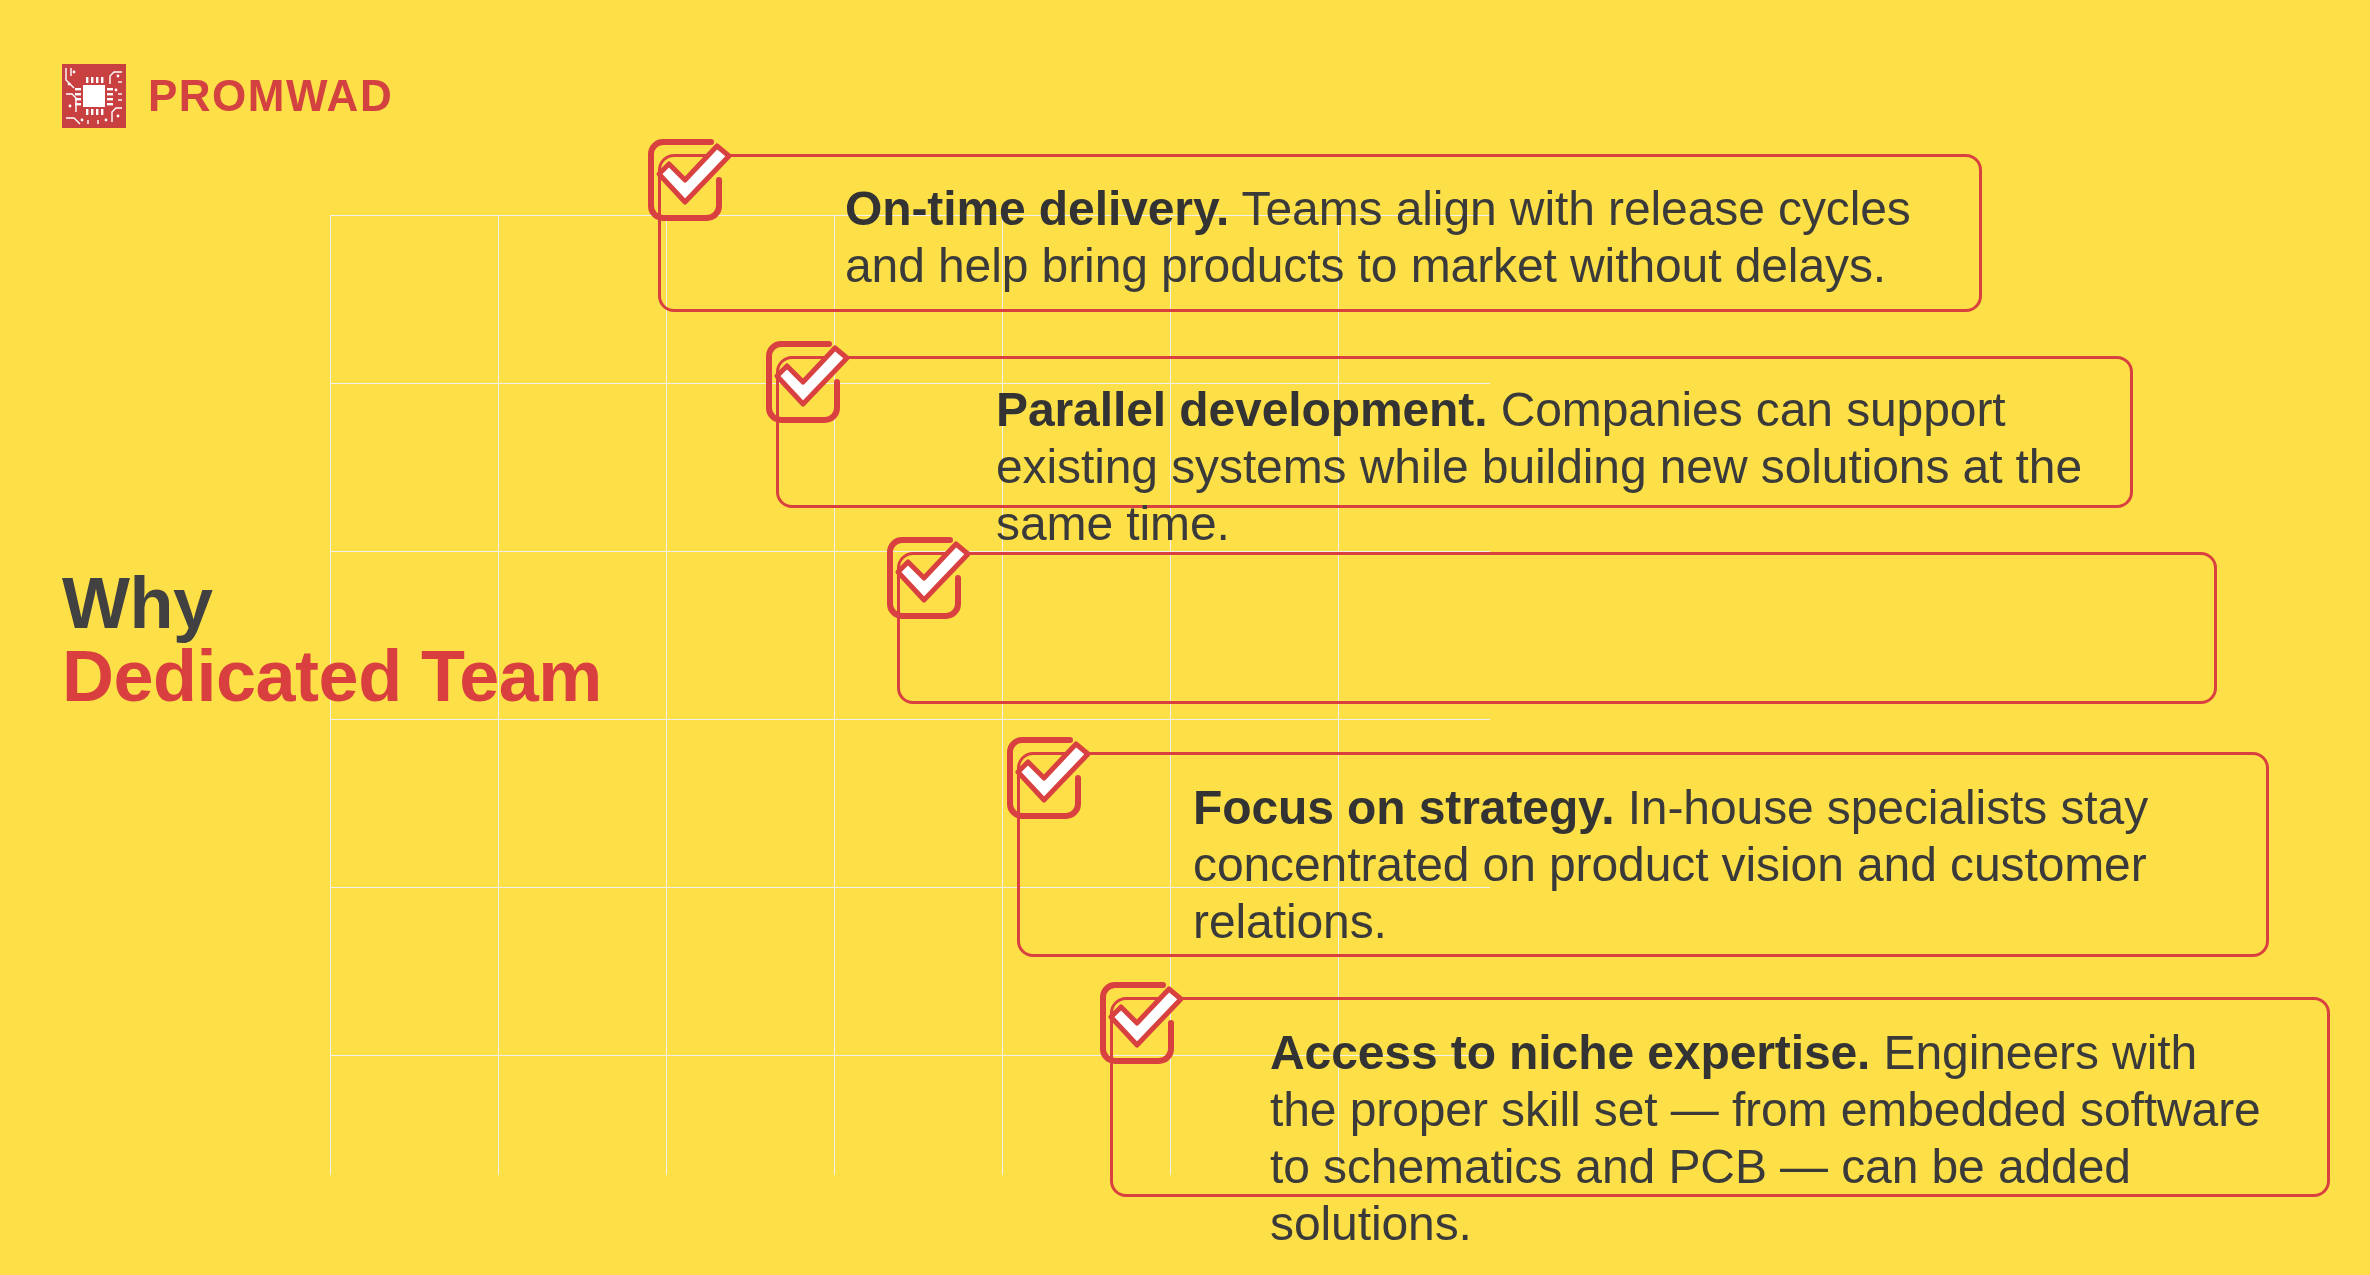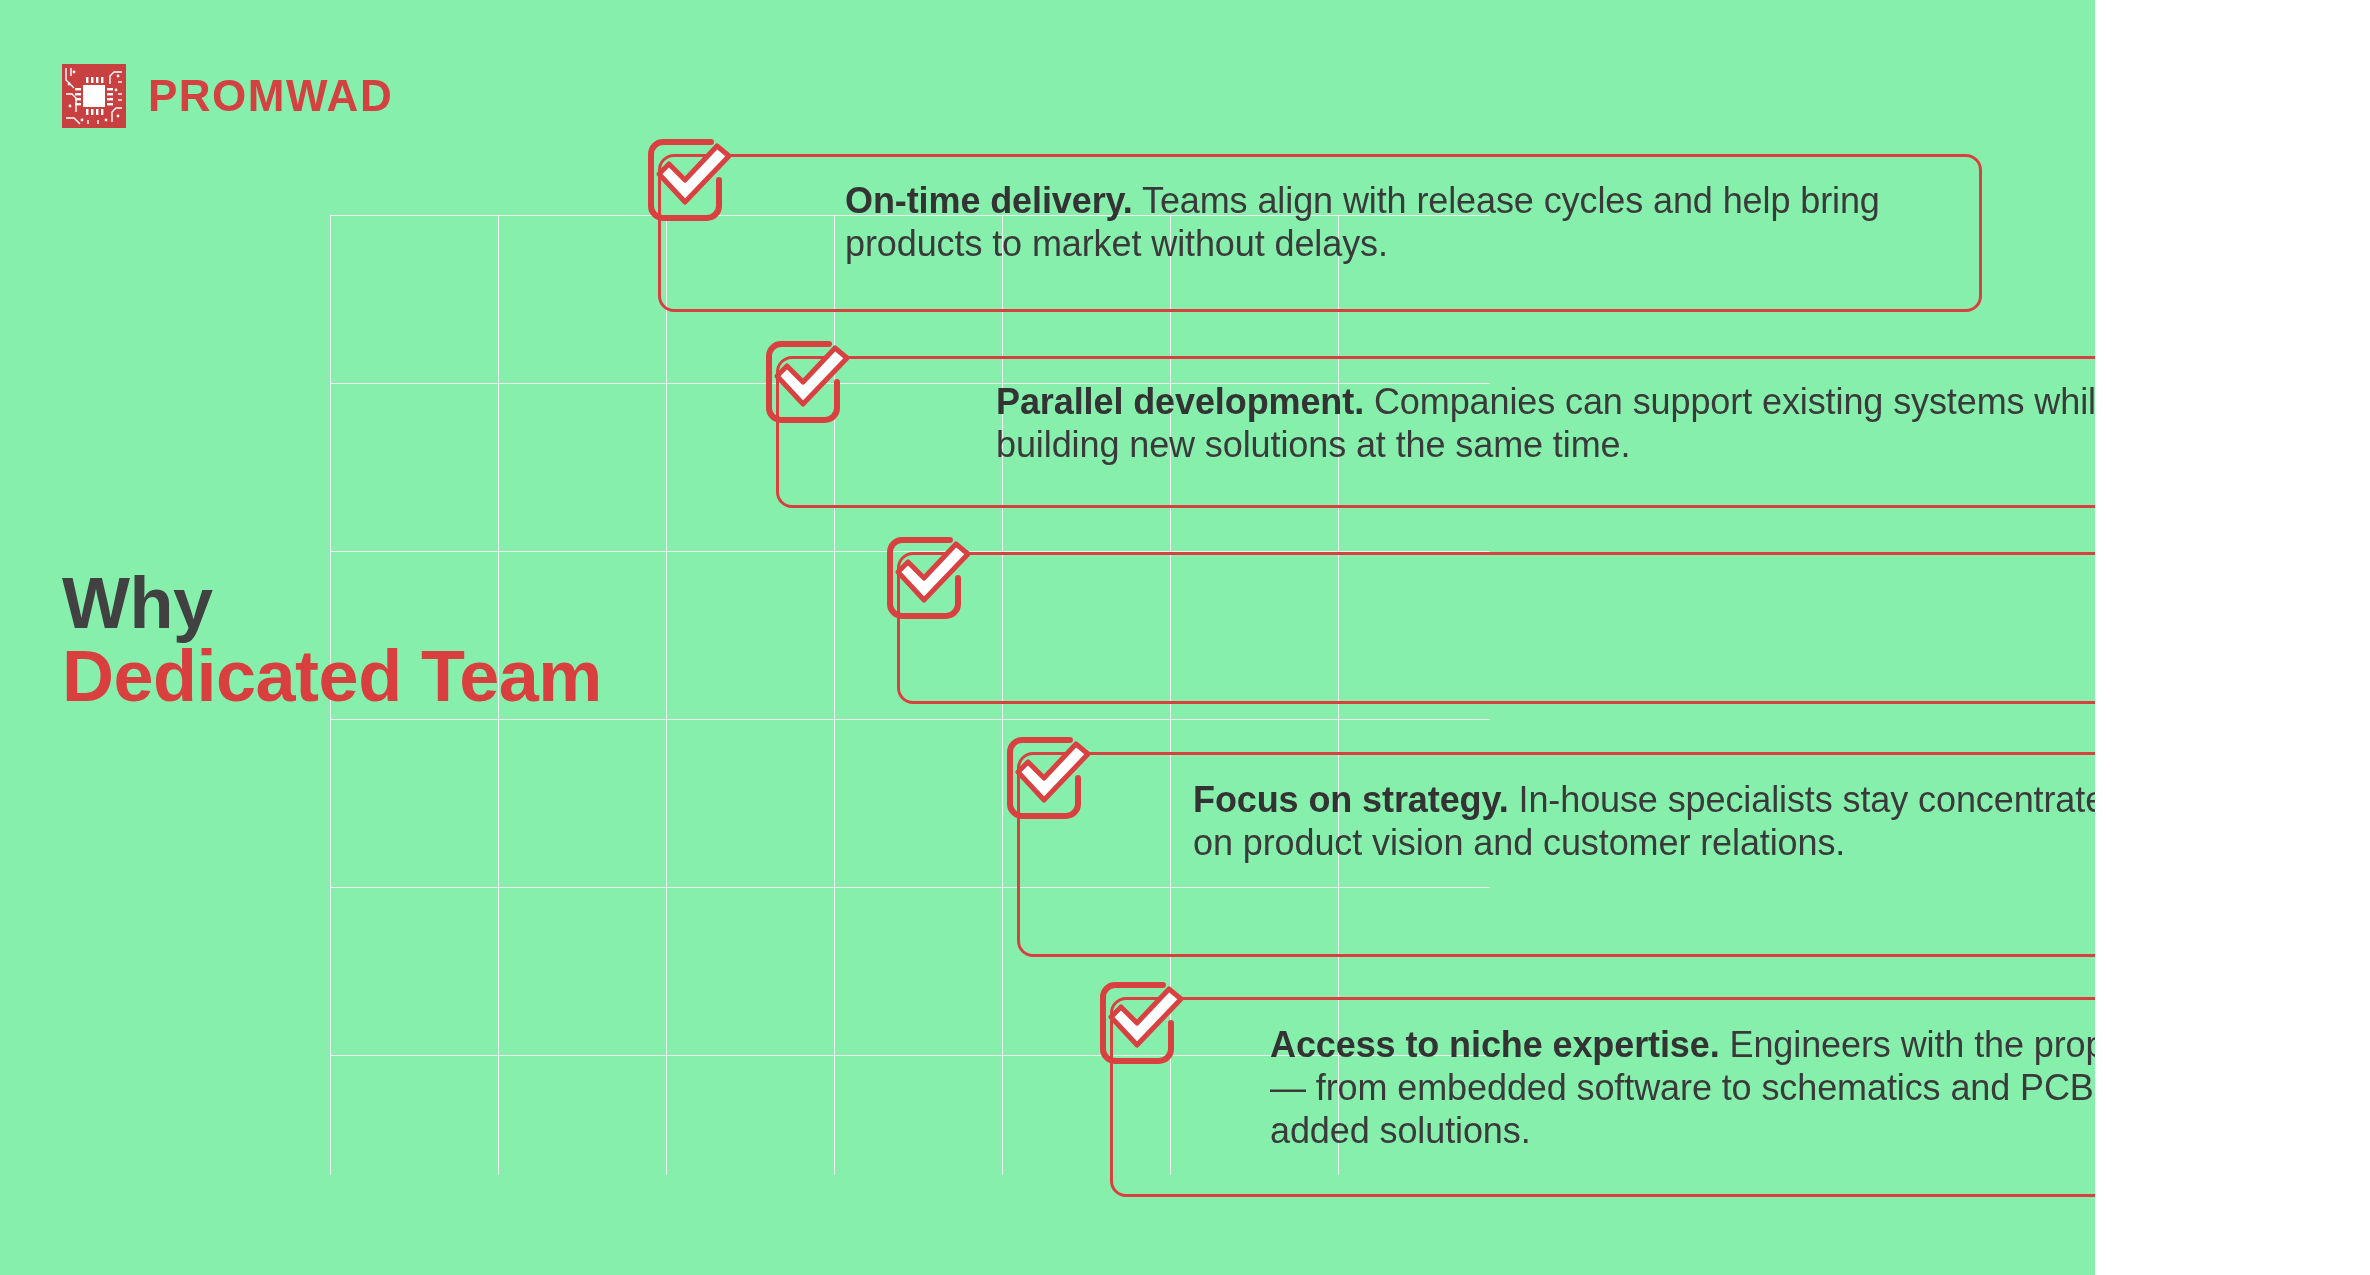--- a/index.html
+++ b/index.html
@@ -5,23 +5,23 @@
   html, body {
     margin: 0;
     padding: 0;
     background: #ffffff;
   }
   body {
     font-family: "Liberation Sans", sans-serif;
   }
   #slide {
     position: relative;
-    width: 2095px;
+    width: 2370px;
     height: 1275px;
-    background: #86efac;
+    background: #fde047;
     overflow: hidden;
     text-decoration: underline;
   }
 
   
   #bg-grid {
     position: absolute;
     left: 330px;
     top: 215px;
     width: 1160px;
@@ -74,21 +74,21 @@
   .card {
     position: absolute;
     box-sizing: border-box;
     border: 3px solid #d94141;
     border-radius: 16px;
     background: transparent;
   }
   .card-text {
     position: absolute;
     color: #3a3a3a;
-    font-size: 36px;
+    font-size: 48px;
     line-height: 1.19;
     letter-spacing: -0.1px;
   }
   .card-text b { font-weight: 700; color: #333333; }
 
   
   .check-icon {
     position: absolute;
     width: 92px;
     height: 96px;

